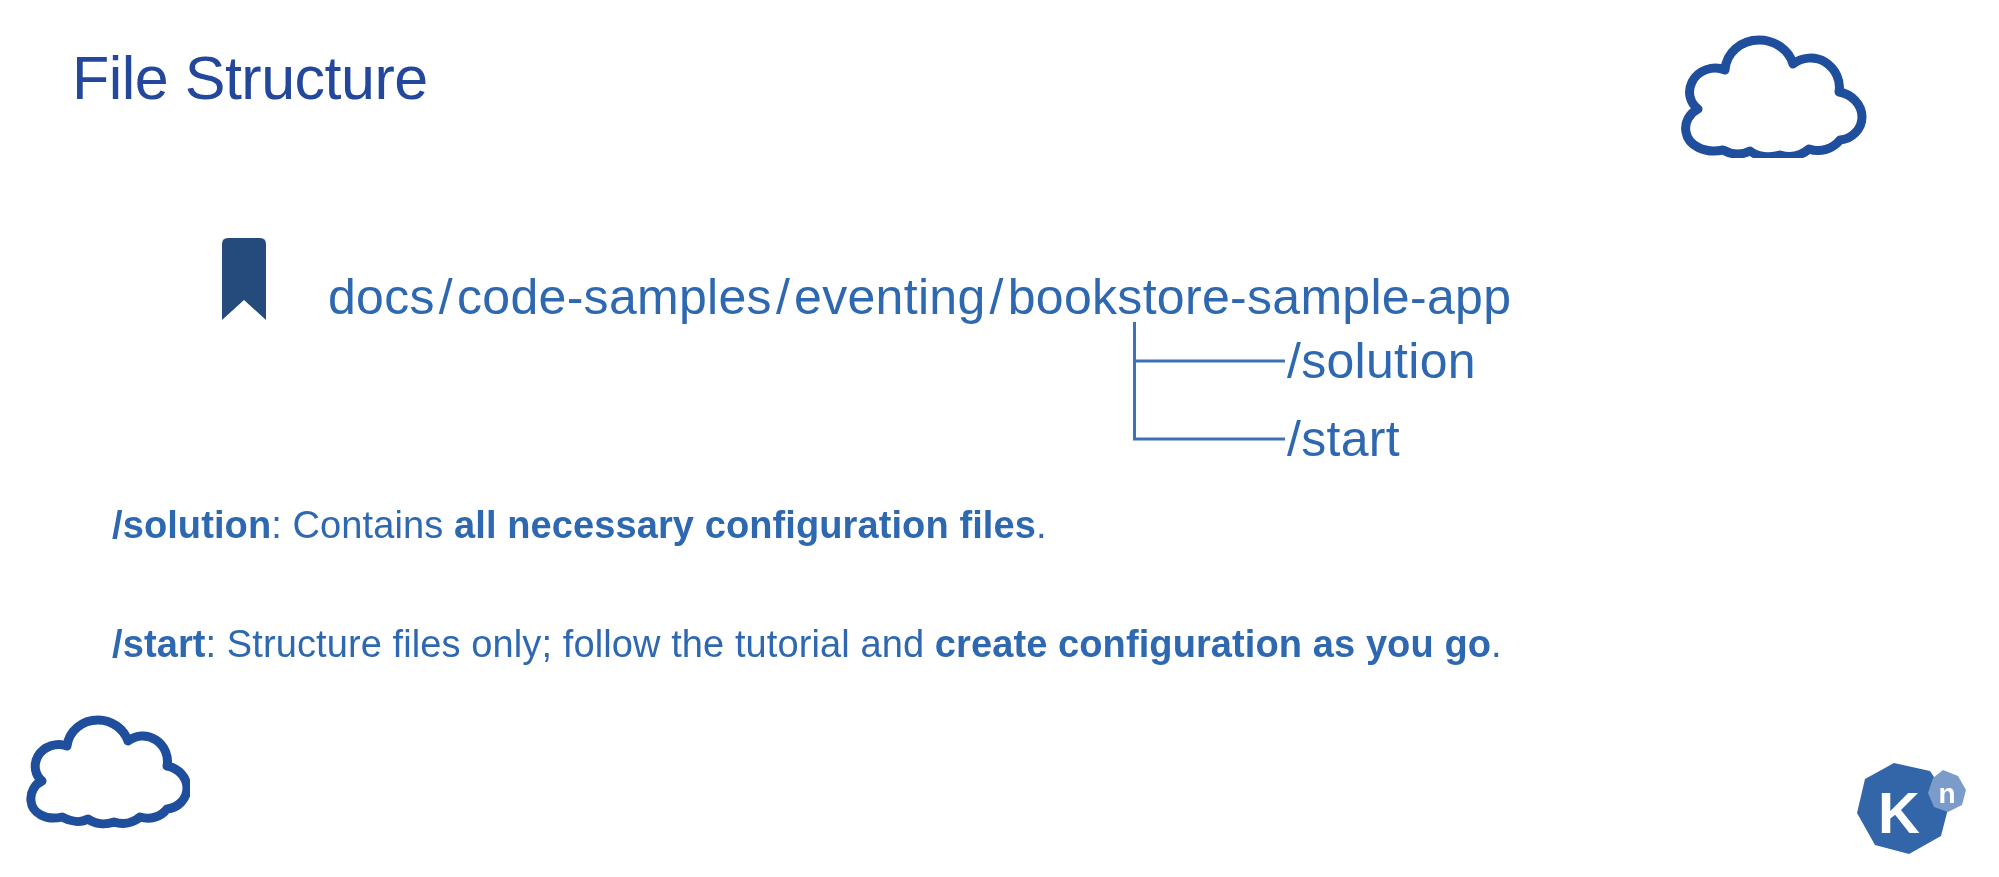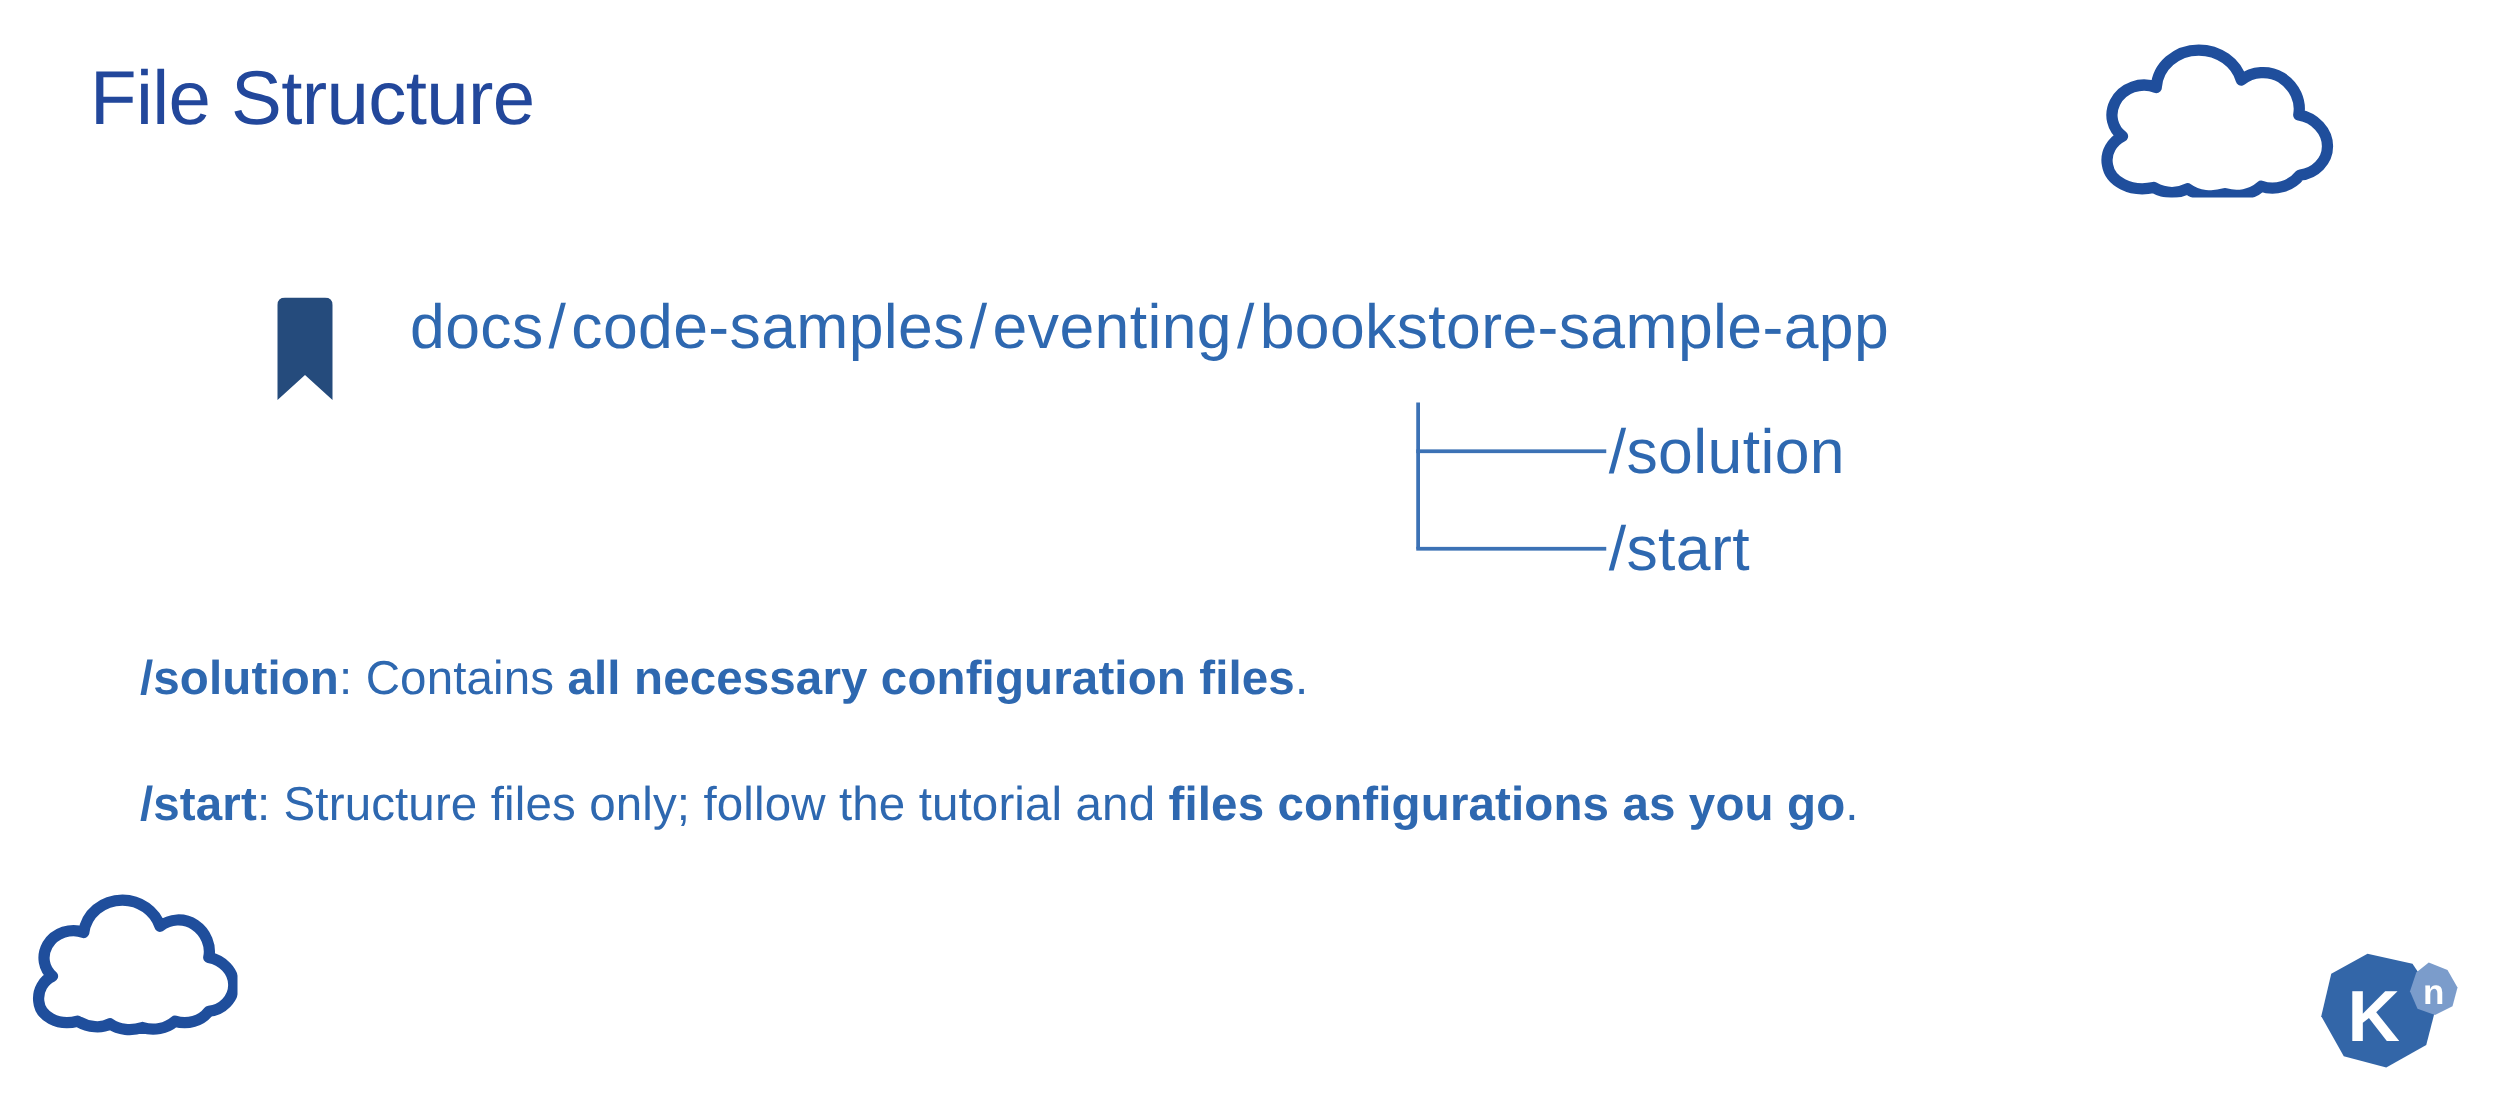--- a/index.html
+++ b/index.html
@@ -28,21 +28,21 @@
     color: #22479B;
     white-space: nowrap;
   }
 
   
   #path-row {
     position: absolute;
     left: 216px;
     top: 236px;
     display: flex;
-    align-items: flex-start;
+    align-items: flex-end;
   }
   #bookmark-icon {
     width: 56px;
     height: 84px;
     flex: 0 0 auto;
     margin-top: 2px;
   }
   #path-text {
     margin-left: 56px;
     font-size: 50px;
@@ -107,21 +107,21 @@
   .body-line {
     position: absolute;
     left: 112px;
     font-size: 38px;
     line-height: 1.0;
     font-weight: 300;
     color: #2E68B0;
     white-space: nowrap;
     letter-spacing: 0.1px;
   }
-  #body-line-1 { top: 524px; }
+  #body-line-1 { top: 506px; }
   #body-line-2 { top: 625px; }
   .body-line b { font-weight: 700; }
 
   
   .cloud {
     position: absolute;
   }
   #cloud-top-right { left: 1662px; top: 28px; }
   #cloud-bottom-left { left: 10px; top: 712px; }
 
@@ -165,21 +165,21 @@
       <div class="vbar"></div>
       <div class="hbar"></div>
     </div>
     <div class="tree-label">/start</div>
   </div>
 
 </div>
 
 <div id="body-line-1" class="body-line"><b>/solution</b><span>: Contains </span><b>all necessary configuration files</b><span>.</span></div>
 
-<div id="body-line-2" class="body-line"><b>/start</b><span>: Structure files only; follow the tutorial and </span><b>files configurations as you go</b><span>.</span></div>
+<div id="body-line-2" class="body-line"><b>/start</b><span>: Structure files only; follow the tutorial and </span><b>create configuration as you go</b><span>.</span></div>
 
 <svg id="cloud-top-right" class="cloud" width="212" height="130" viewBox="0 0 212 130" xmlns="http://www.w3.org/2000/svg">
   <path d="M61 122
            C42 126 26 117 24 104
            C22 94 28 85 36 81
            C28 75 25 64 30 54
            C36 42 51 37 63 42
            C64 25 79 12 97 12
            C113 12 127 22 131 36
            C140 29 153 28 163 34

